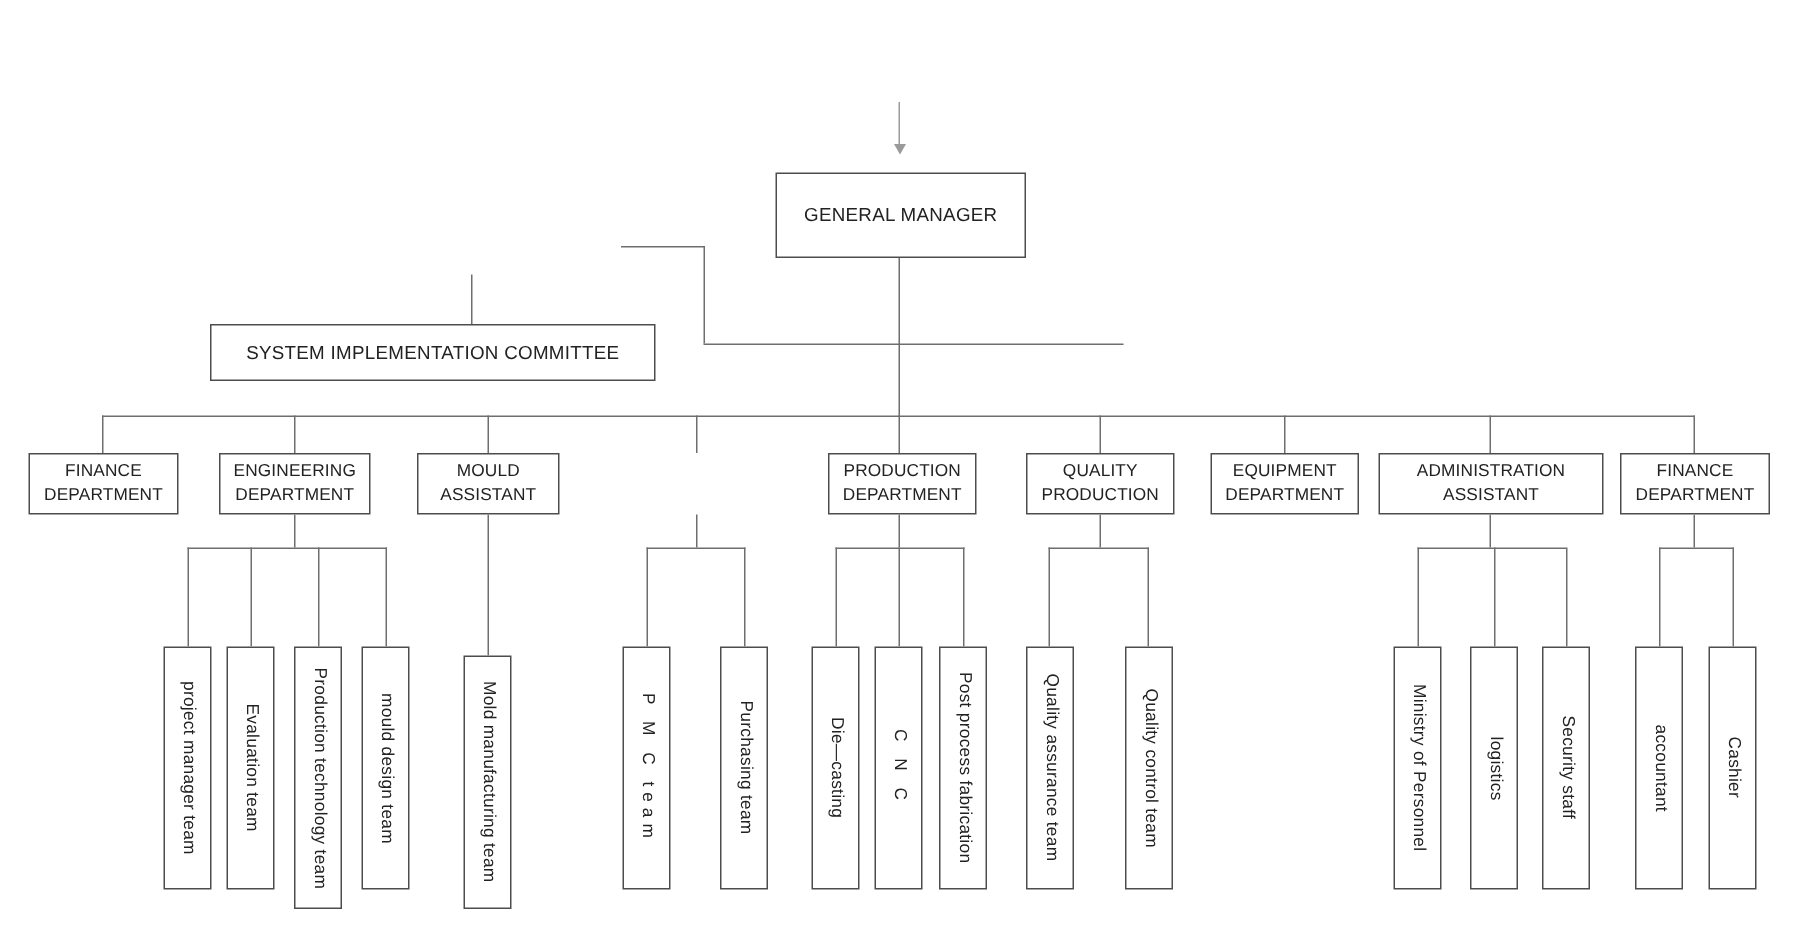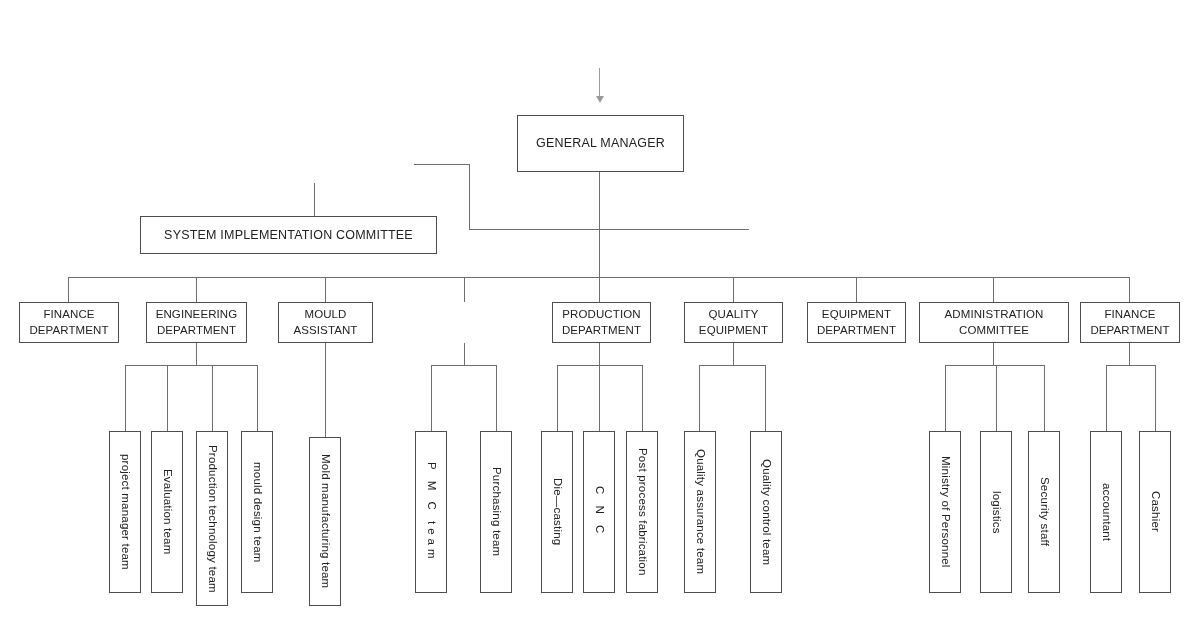--- a/index.html
+++ b/index.html
@@ -170,31 +170,31 @@
   </div>
 
 
   <div class="node dept" style="left:552px; top:302px; width:99px; height:41px;">
     <span class="label">PRODUCTION
 DEPARTMENT</span>
   </div>
 
   <div class="node dept" style="left:684px; top:302px; width:99px; height:41px;">
     <span class="label">QUALITY
-EQUIPMENT</span>
+PRODUCTION</span>
   </div>
 
   <div class="node dept" style="left:807px; top:302px; width:99px; height:41px;">
     <span class="label">EQUIPMENT
 DEPARTMENT</span>
   </div>
 
   <div class="node dept" style="left:919px; top:302px; width:150px; height:41px;">
     <span class="label">ADMINISTRATION
-COMMITTEE</span>
+ASSISTANT</span>
   </div>
 
   <div class="node dept" style="left:1080px; top:302px; width:100px; height:41px;">
     <span class="label">FINANCE
 DEPARTMENT</span>
   </div>
 
   <div class="node v-node" style="left:109px; top:431px; width:32px; height:162px;">
     <span class="label">project manager team</span>
   </div>

